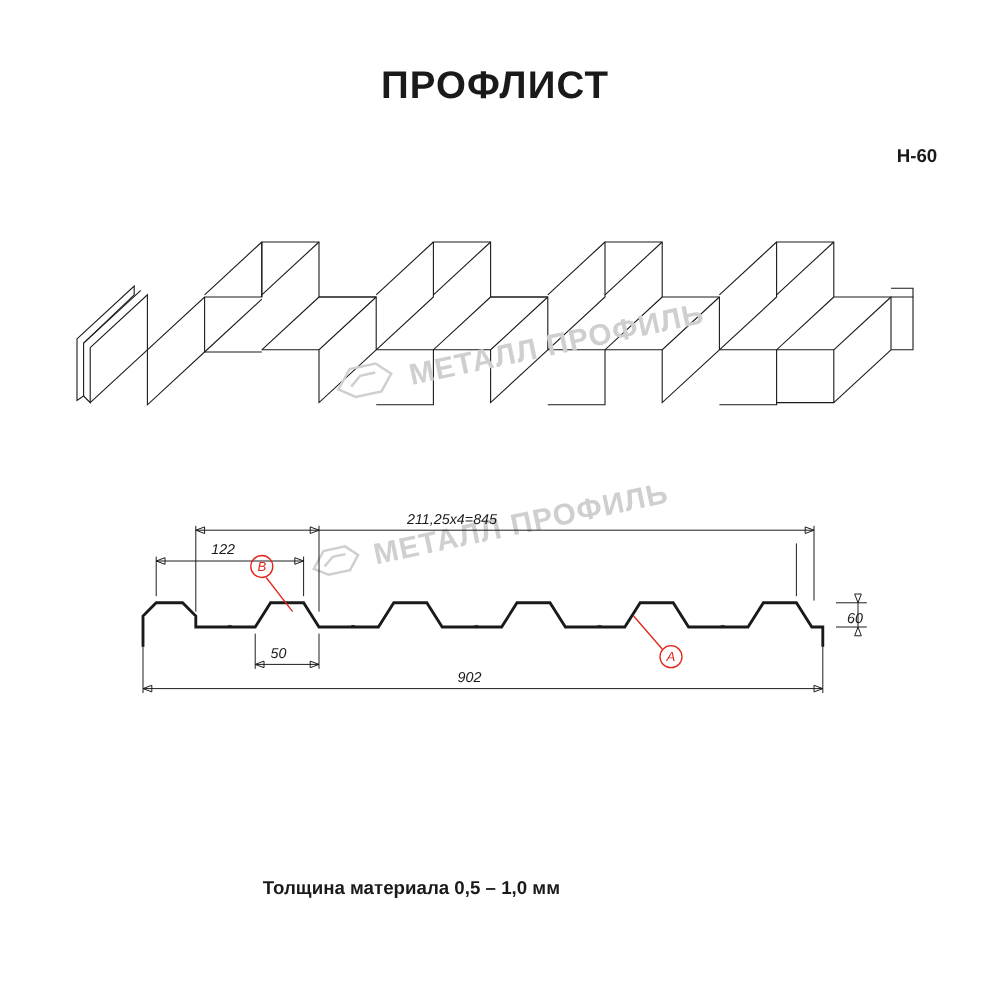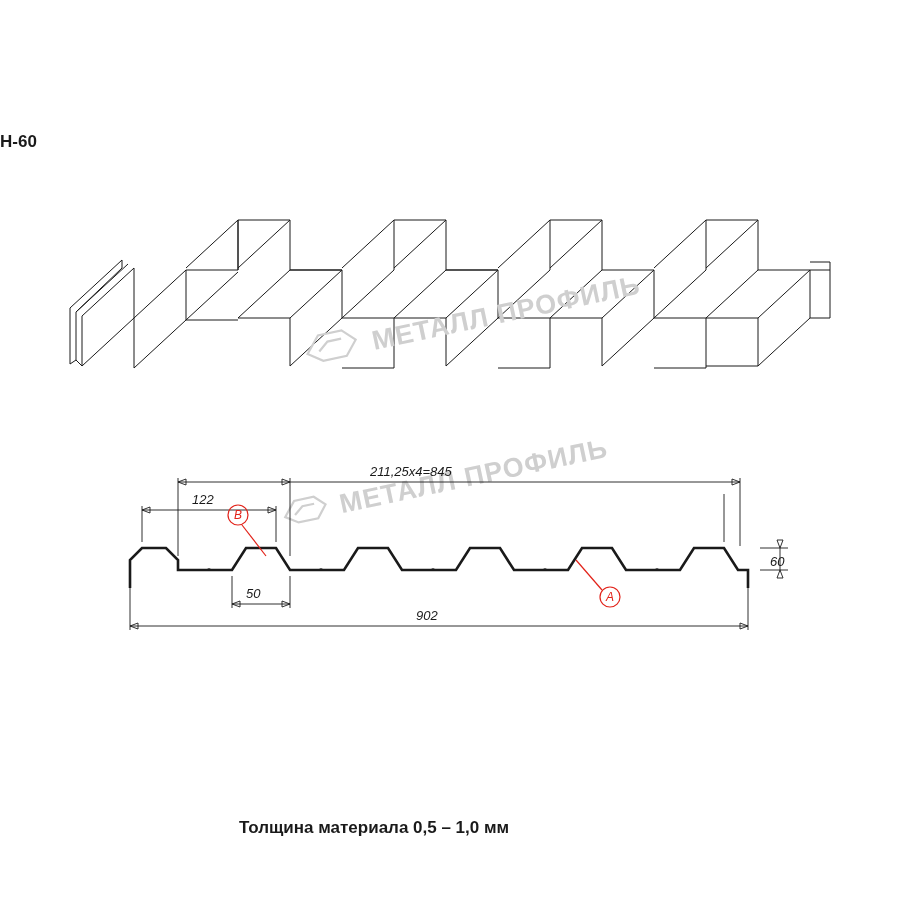--- a/index.html
+++ b/index.html
@@ -29,35 +29,34 @@
     font-size: 35px;
     font-weight: bold;
     letter-spacing: 1px;
     color: #1a1a1a;
   }
   .subtitle {
     position: absolute;
     top: 132px;
     left: 0;
     width: 852px;
-    text-align: left;
+    text-align: right;
     font-size: 17px;
     font-weight: bold;
     color: #1a1a1a;
   }
   .footer-note {
     position: absolute;
     top: 798px;
     left: 0;
     width: 748px;
     text-align: center;
     font-size: 17px;
     font-weight: bold;
     color: #1a1a1a;
-    margin-top: 20px;
   }
   .iso-wrap {
     position: absolute;
     top: 200px;
     left: 30px;
     width: 840px;
     height: 220px;
   }
   .section-wrap {
     position: absolute;
@@ -92,20 +91,21 @@
   .red-txt { fill: #e2231a; font-size: 12px; font-family: "Liberation Sans", sans-serif; }
   .dtxt { fill: #1a1a1a; font-size: 13px; font-family: "Liberation Sans", sans-serif; }
   .wmtxt { fill: #cfcfcf; font-size: 27px; font-weight: bold; font-family: "Liberation Sans", sans-serif; letter-spacing: 1px; }
   .wmshape { fill: none; stroke: #cfcfcf; stroke-width: 2.2; }
 </style>
 </head>
 <body>
 
 <div class="page">
 
+  <div class="title">ПРОФЛИСТ</div>
   <div class="subtitle">Н-60</div>
 
   <div class="iso-wrap">
     <svg width="840" height="220" viewBox="0 0 840 220">
 
       <path class="ln" d="M 40 108 L 92 60 L 92 68 L 46 112 L 46 160 L 40 164 Z"></path>
       <path class="ln" d="M 46 112 L 98 64"></path>
       <path class="ln" d="M 52 116 L 104 68 L 104 118"></path>
       <path class="ln" d="M 52 116 L 52 166 L 46 160"></path>
       <path class="ln" d="M 52 166 L 104 118"></path>

